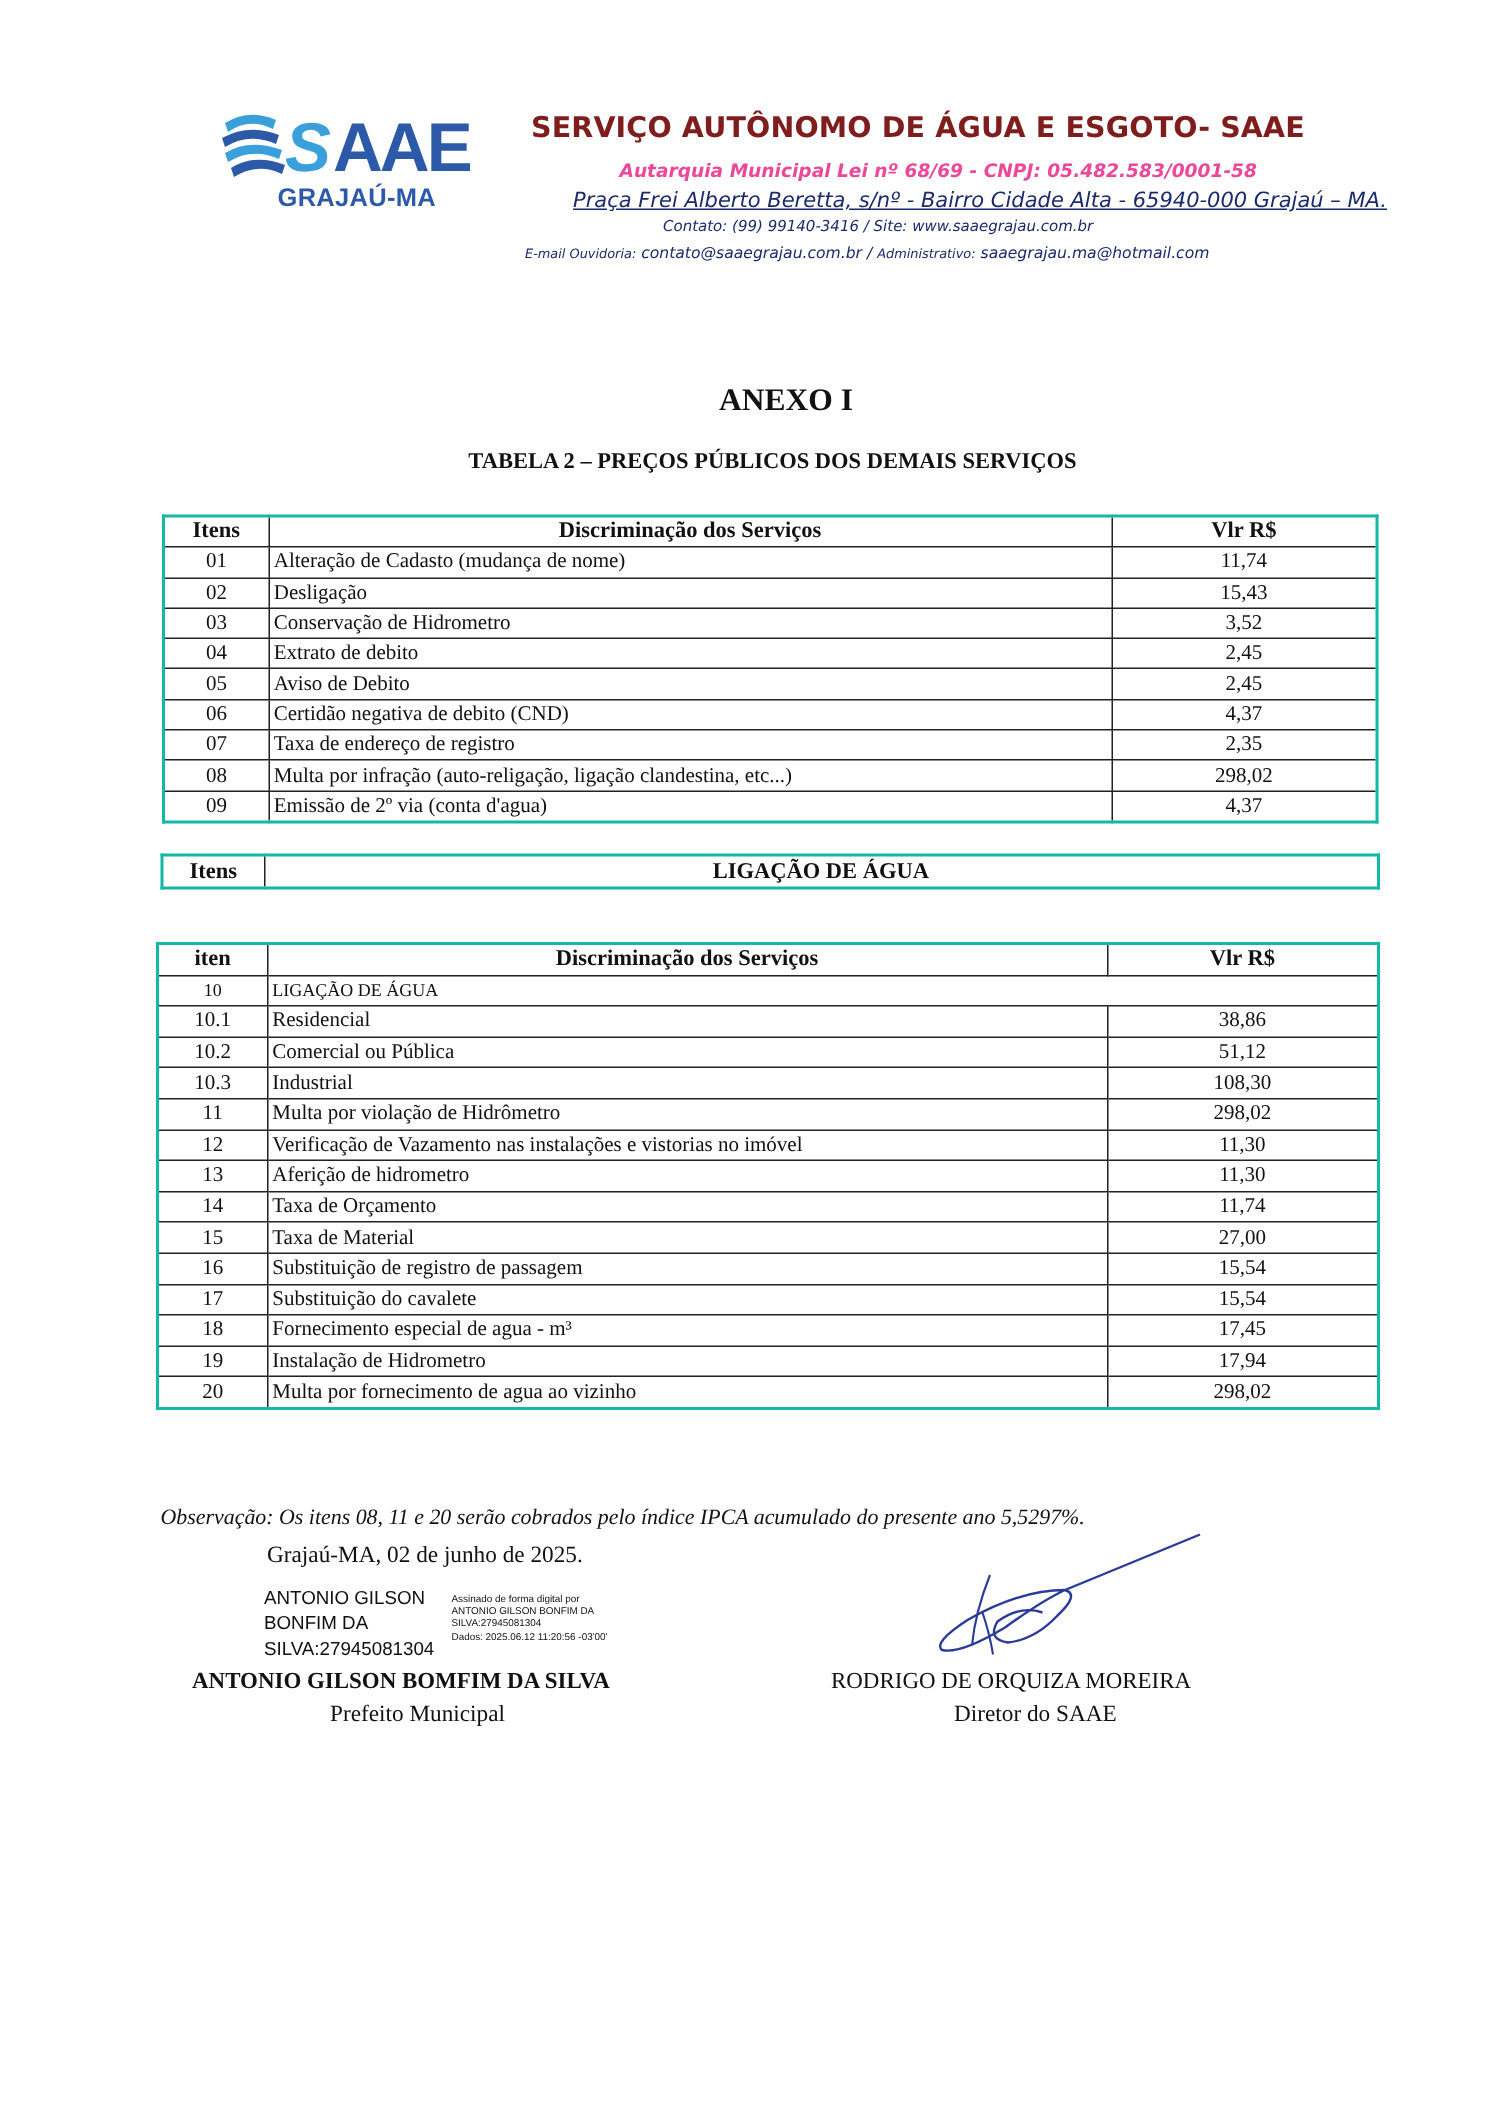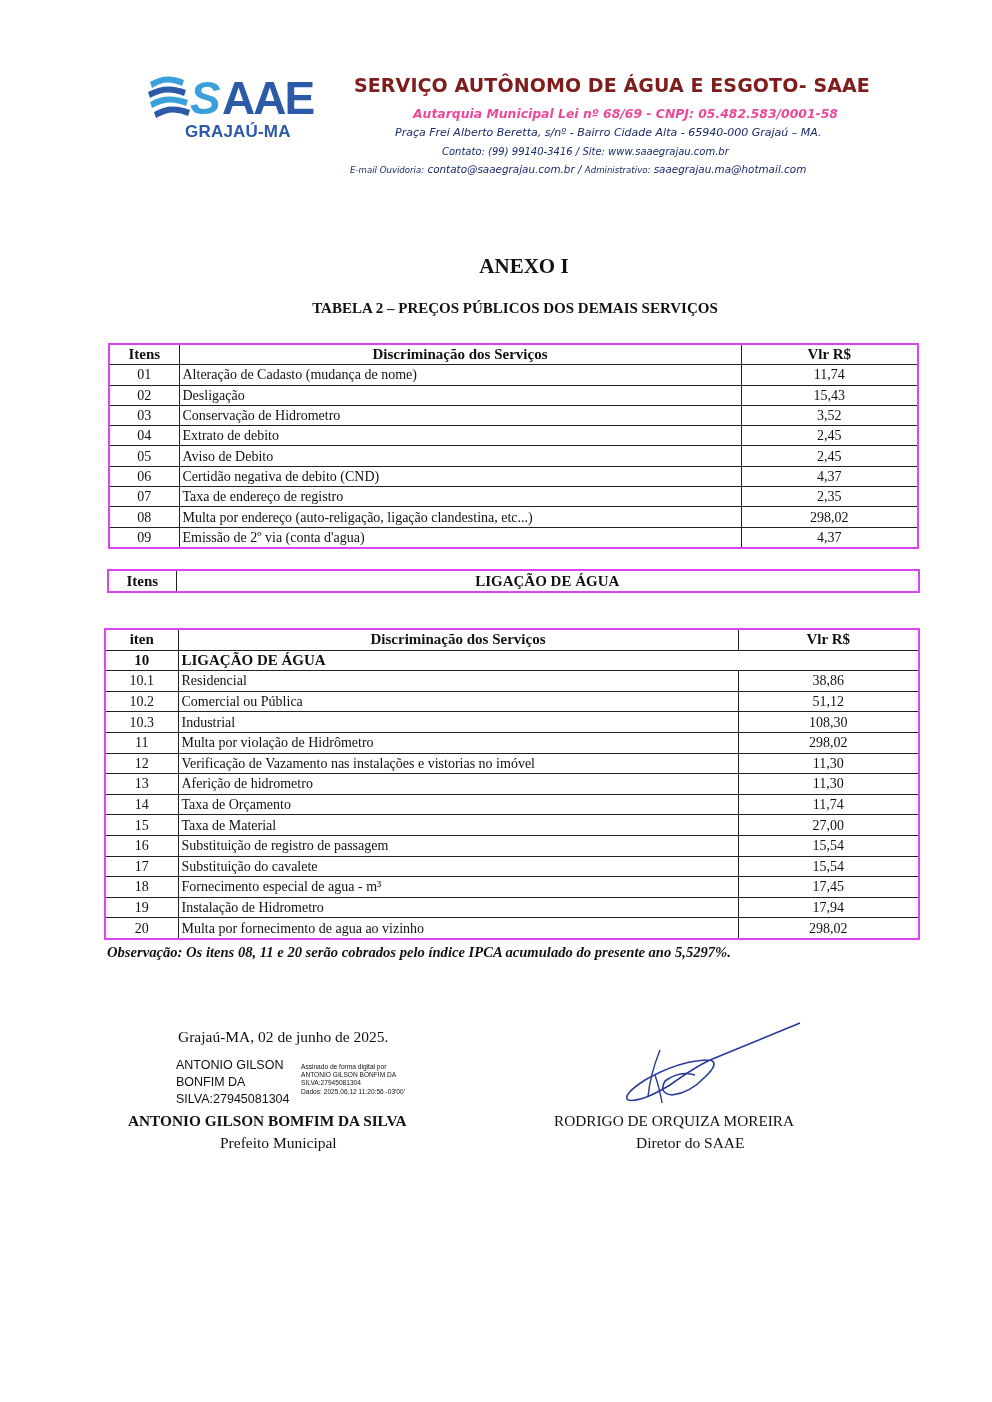--- a/index.html
+++ b/index.html
@@ -7,45 +7,45 @@
     width: 992px; height: 1402px; background: #ffffff; position: relative;
     font-family: "Liberation Serif", serif; color: #111; overflow: hidden;
   }
   .abs { position: absolute; }
 
   
   #logo { left: 146px; top: 68px; width: 190px; height: 76px; }
   #logo-sub { left: 185px; top: 122px; font-family: "Liberation Sans", sans-serif; font-weight: bold; font-size: 17px; color: #2c5aa8; letter-spacing: 0.2px; }
   #org-name { left: 354px; top: 74px; font-family: "DejaVu Sans", sans-serif; font-weight: bold; font-size: 19px; color: #7f1d1d; letter-spacing: 0.1px; white-space: nowrap; }
   #org-law { left: 413px; top: 106px; font-family: "DejaVu Sans", sans-serif; font-style: italic; font-weight: bold; font-size: 12.4px; color: #ec4899; white-space: nowrap; }
-  #org-address { left: 395px; top: 126px; font-family: "DejaVu Sans", sans-serif; font-style: italic; font-size: 11px; color: #1a2a6c; white-space: nowrap; }
+  #org-address { left: 382px; top: 126px; font-family: "DejaVu Sans", sans-serif; font-style: italic; font-size: 14px; color: #1a2a6c; white-space: nowrap; text-decoration: underline; }
   #org-contact { left: 442px; top: 146px; font-family: "DejaVu Sans", sans-serif; font-style: italic; font-size: 10px; color: #1a2a6c; white-space: nowrap; }
   #org-email { left: 350px; top: 163px; font-family: "DejaVu Sans", sans-serif; font-style: italic; font-size: 10.4px; color: #1a2a6c; white-space: nowrap; }
   #org-email .small { font-size: 8.6px; }
 
   #annex-title { left: 0; width: 1048px; top: 254px; text-align: center; font-weight: bold; font-size: 21px; }
   #table-title { left: 0; width: 1030px; top: 300px; text-align: center; font-weight: bold; font-size: 15px; }
 
   table { border-collapse: collapse; position: absolute; table-layout: fixed; }
   td, th { border: 1px solid #222; font-size: 14px; padding: 0 3px; height: 19px; line-height: 19px; white-space: nowrap; overflow: hidden; }
   th { font-weight: bold; font-size: 15px; }
   .c-item { text-align: center; }
   .c-val { text-align: center; }
   .c-desc { text-align: left; }
-  .outer { border: 2px solid #d946ef; }
+  .outer { border: 2px solid #14b8a6; }
 
   #t1 { left: 108px; top: 343px; width: 809px; }
   #t1 td, #t1 th { height: 19.3px; }
   #t-header2 { left: 107px; top: 569px; width: 811px; }
   #t-header2 td { height: 20px; font-weight: bold; font-size: 15px; }
   #t2 { left: 104px; top: 628px; width: 814px; }
   #t2 td, #t2 th { height: 19.6px; }
-  .bold-row td { font-weight: bold; font-size: 15px; }
-
-  #note { left: 107px; top: 944px; font-weight: bold; font-style: italic; font-size: 14.6px; white-space: nowrap; }
+  .bold-row td { font-weight: normal; font-size: 12px; }
+
+  #note { left: 107px; top: 1004px; font-weight: normal; font-style: italic; font-size: 14.6px; white-space: nowrap; }
 
   #place-date { left: 178px; top: 1028px; font-size: 15.5px; }
   #dig-name { left: 176px; top: 1057px; font-family: "Liberation Sans", sans-serif; font-size: 12.5px; line-height: 17px; }
   #dig-info { left: 301px; top: 1063px; font-family: "Liberation Sans", sans-serif; font-size: 6.6px; line-height: 8.2px; }
   #sig1-name { left: 128px; top: 1112px; font-weight: bold; font-size: 15.3px; white-space: nowrap; }
   #sig1-role { left: 220px; top: 1134px; font-size: 15.5px; }
   #sig2-name { left: 554px; top: 1112px; font-weight: normal; font-size: 15.3px; white-space: nowrap; }
   #sig2-role { left: 636px; top: 1134px; font-size: 15.5px; }
   #signature { left: 600px; top: 1015px; width: 210px; height: 95px; }
 </style>
@@ -122,21 +122,21 @@
         <td class="c-desc">Certidão negativa de debito (CND)</td>
         <td class="c-val">4,37</td>
       </tr>
       <tr>
         <td class="c-item">07</td>
         <td class="c-desc">Taxa de endereço de registro</td>
         <td class="c-val">2,35</td>
       </tr>
       <tr>
         <td class="c-item">08</td>
-        <td class="c-desc">Multa por endereço (auto-religação, ligação clandestina, etc...)</td>
+        <td class="c-desc">Multa por infração (auto-religação, ligação clandestina, etc...)</td>
         <td class="c-val">298,02</td>
       </tr>
       <tr>
         <td class="c-item">09</td>
         <td class="c-desc">Emissão de 2º via (conta d'agua)</td>
         <td class="c-val">4,37</td>
       </tr>
     </tbody>
 </table>
 

